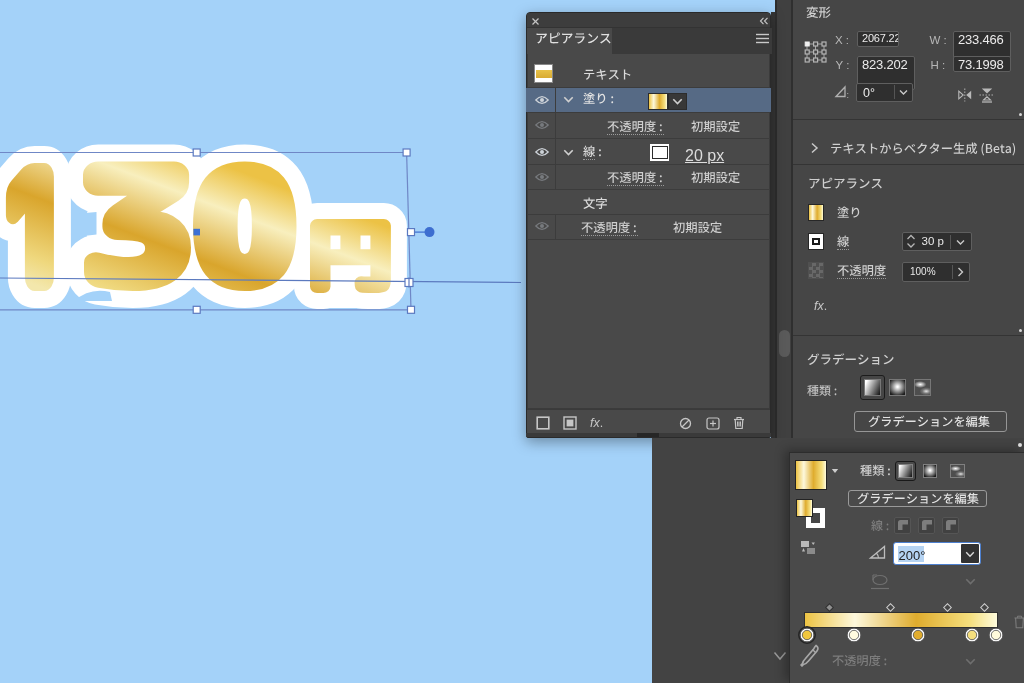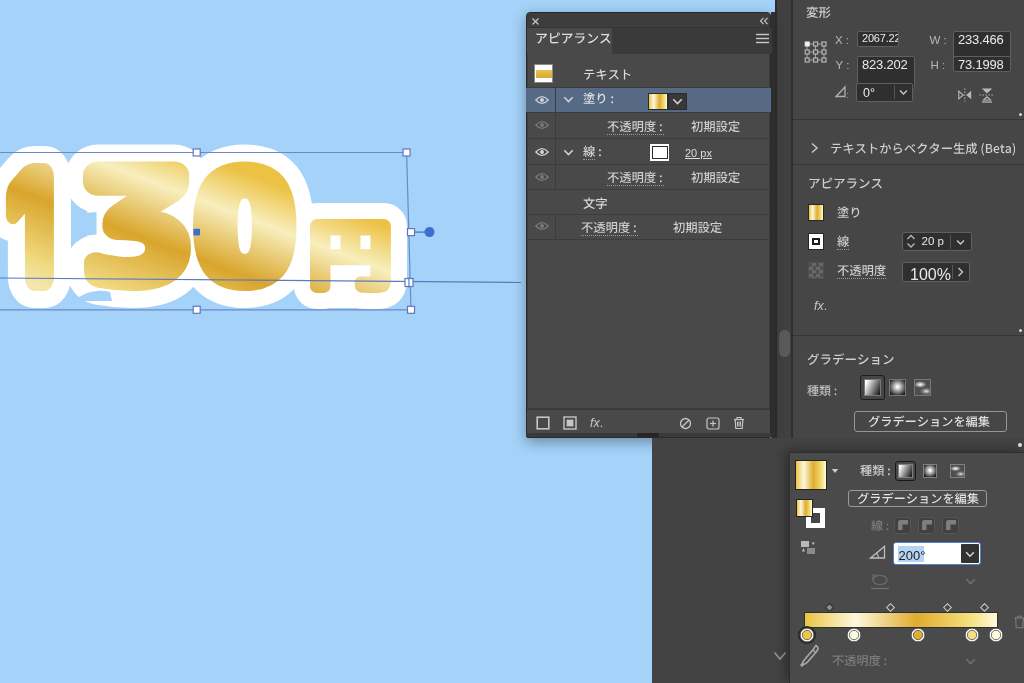--- a/index.html
+++ b/index.html
@@ -134,33 +134,33 @@
 <div class="abs" style="left:812px;top:237.7px;width:7.5px;height:7.5px;border:2.6px solid #1a1a1a;background:#fff"></div>
     <svg style="position:absolute;left:836.7px;top:246px;overflow:visible" width="2" height="2">
       <path d="M6.5 -6.5H10.2V-5.6H6.5ZM6.5 -8.2H10.2V-7.3H6.5ZM3.6 -3.1C3.9 -2.4 4.1 -1.5 4.2 -0.9L5.0 -1.1C5.0 -1.7 4.7 -2.6 4.4 -3.3ZM1.0 -3.3C0.8 -2.2 0.6 -1.1 0.3 -0.4C0.5 -0.3 0.9 -0.1 1.1 0.1C1.5 -0.7 1.8 -1.9 1.9 -3.1ZM5.4 -9.1V-4.7H7.8V-0.1C7.8 -0.0 7.8 0.0 7.7 0.0C7.5 0.0 7.0 0.0 6.5 0.0C6.7 0.3 6.8 0.7 6.8 1.0C7.6 1.0 8.1 1.0 8.5 0.8C8.8 0.7 8.9 0.4 8.9 -0.1V-2.2C9.4 -1.1 10.2 -0.1 11.4 0.5C11.5 0.2 11.8 -0.2 12.1 -0.4C11.2 -0.8 10.5 -1.4 10.0 -2.1C10.6 -2.5 11.2 -3.0 11.8 -3.5L10.9 -4.2C10.6 -3.8 10.0 -3.3 9.5 -2.9C9.2 -3.4 9.0 -4.0 8.9 -4.5V-4.7H11.4V-9.1H8.6C8.8 -9.5 9.0 -9.8 9.2 -10.2L7.9 -10.4C7.7 -10.0 7.6 -9.6 7.4 -9.1ZM5.0 -3.7V-2.7H6.5C6.0 -1.6 5.3 -0.7 4.4 -0.2C4.6 -0.1 5.0 0.3 5.1 0.5C6.3 -0.2 7.3 -1.5 7.7 -3.5L7.1 -3.7L6.9 -3.7ZM0.3 -5.0 0.4 -3.9 2.3 -4.1V1.0H3.3V-4.1L4.1 -4.2C4.2 -3.9 4.3 -3.7 4.3 -3.4L5.2 -3.8C5.1 -4.5 4.6 -5.6 4.1 -6.4L3.2 -6.1C3.4 -5.8 3.6 -5.5 3.7 -5.1L2.3 -5.1C3.1 -6.1 4.0 -7.4 4.7 -8.5L3.7 -9.0C3.4 -8.3 2.9 -7.6 2.5 -6.8C2.3 -7.0 2.1 -7.2 1.9 -7.5C2.4 -8.2 2.9 -9.2 3.3 -10.0L2.3 -10.4C2.1 -9.7 1.7 -8.8 1.3 -8.1L1.0 -8.5L0.4 -7.7C0.9 -7.2 1.5 -6.5 1.9 -5.9C1.6 -5.6 1.4 -5.3 1.2 -5.0Z" fill="#cfcfcf"></path>
     </svg>
     <div class="dotu" style="left:836.7px;top:248.5px;width:12px"></div>
     <div class="inp" style="left:902px;top:231.5px;width:69.5px;height:19.9px"></div>
 <svg class="abs" style="left:905px;top:234px" width="12" height="15" viewBox="0 0 12 15">
 <path d="M2.5 5 L6 1.5 L9.5 5" fill="none" stroke="#b5b5b5" stroke-width="1.3"></path>
 <path d="M2.5 9.5 L6 13 L9.5 9.5" fill="none" stroke="#b5b5b5" stroke-width="1.3"></path>
     </svg>
-    <div class="lat" style="left:921.5px;top:236.3px;font-size:11.5px;color:#e8e8e8;">20 p</div>
+    <div class="lat" style="left:921.5px;top:236.3px;font-size:11.5px;color:#e8e8e8;">30 p</div>
     <svg class="abs" style="left:950px;top:232.5px" width="20" height="18" viewBox="0 0 20 18">
 <line x1="0.5" y1="2" x2="0.5" y2="16" stroke="#565656" stroke-width="1"></line>
 <path d="M7 7.5 L10.5 11 L14 7.5" fill="none" stroke="#c9c9c9" stroke-width="1.4"></path>
     </svg>
     <div class="abs" style="left:807.5px;top:262px;width:16.5px;height:17px;border:1px solid #5b5b5b;background:
 repeating-conic-gradient(#8a8a8a 0% 25%, #5a5a5a 0% 50%);background-size:7px 7px;opacity:.5"></div>
     <svg style="position:absolute;left:836.7px;top:275px;overflow:visible" width="2" height="2">
       <path d="M6.8 -5.7C8.2 -4.7 10.1 -3.2 10.9 -2.3L11.9 -3.2C11.0 -4.1 9.1 -5.5 7.7 -6.5ZM0.8 -9.5V-8.4H6.1C4.9 -6.3 2.8 -4.3 0.5 -3.2C0.7 -2.9 1.1 -2.4 1.3 -2.2C2.9 -3.0 4.3 -4.2 5.5 -5.5V1.0H6.8V-7.1C7.1 -7.5 7.3 -7.9 7.6 -8.4H11.5V-9.5Z M12.9 -9.4C13.6 -8.8 14.5 -8.0 14.8 -7.4L15.8 -8.1C15.4 -8.7 14.5 -9.5 13.8 -10.1ZM15.4 -5.6H12.8V-4.5H14.3V-1.5C13.8 -1.0 13.2 -0.6 12.7 -0.2L13.3 0.9C13.9 0.4 14.4 -0.1 14.9 -0.6C15.7 0.3 16.8 0.8 18.3 0.8C19.8 0.9 22.4 0.8 23.8 0.8C23.9 0.4 24.1 -0.1 24.2 -0.4C22.6 -0.2 19.7 -0.2 18.3 -0.3C16.9 -0.3 16.0 -0.7 15.4 -1.6ZM22.8 -10.2C21.4 -9.9 18.7 -9.7 16.6 -9.6C16.7 -9.4 16.8 -9.0 16.8 -8.8C17.7 -8.8 18.6 -8.9 19.5 -8.9V-8.1H16.2V-7.2H18.9C18.1 -6.5 16.9 -5.8 15.8 -5.4C16.0 -5.2 16.3 -4.9 16.4 -4.6C16.7 -4.7 16.9 -4.8 17.1 -4.9V-4.1H18.5C18.3 -2.9 17.7 -2.1 16.1 -1.6C16.3 -1.4 16.6 -1.0 16.7 -0.8C18.7 -1.4 19.3 -2.5 19.5 -4.1H20.7C20.7 -3.7 20.5 -3.2 20.4 -2.8L21.4 -2.7L21.5 -3.1H22.6C22.5 -2.3 22.4 -2.0 22.2 -1.9C22.2 -1.8 22.0 -1.8 21.8 -1.8C21.6 -1.8 21.1 -1.8 20.5 -1.8C20.7 -1.6 20.8 -1.2 20.8 -0.9C21.4 -0.9 22.0 -0.9 22.3 -0.9C22.7 -1.0 22.9 -1.0 23.1 -1.2C23.4 -1.5 23.6 -2.2 23.7 -3.6C23.7 -3.7 23.7 -4.0 23.7 -4.0H21.7L21.9 -5.0H17.3C18.1 -5.4 18.9 -6.0 19.5 -6.7V-5.3H20.6V-6.7C21.4 -5.9 22.5 -5.1 23.6 -4.7C23.7 -5.0 24.0 -5.4 24.3 -5.6C23.2 -5.9 22.0 -6.5 21.2 -7.2H24.0V-8.1H20.6V-9.0C21.7 -9.1 22.7 -9.2 23.5 -9.4Z M28.6 -5.5V-3.3H26.6V-5.5ZM28.6 -6.5H26.6V-8.6H28.6ZM25.5 -9.7V-1.1H26.6V-2.2H29.7V-9.7ZM34.9 -8.8V-6.9H31.8V-8.8ZM30.7 -9.9V-5.5C30.7 -3.6 30.5 -1.2 28.4 0.3C28.7 0.5 29.1 0.9 29.3 1.1C30.7 0.1 31.3 -1.4 31.6 -2.9H34.9V-0.4C34.9 -0.2 34.9 -0.1 34.6 -0.1C34.4 -0.1 33.7 -0.1 32.9 -0.1C33.1 0.2 33.3 0.7 33.3 1.0C34.4 1.0 35.1 1.0 35.5 0.8C35.9 0.6 36.1 0.3 36.1 -0.4V-9.9ZM34.9 -5.9V-3.9H31.8C31.8 -4.5 31.8 -5.0 31.8 -5.4V-5.9Z M41.6 -7.9V-6.9H39.8V-6.0H41.6V-4.0H46.6V-6.0H48.5V-6.9H46.6V-7.9H45.4V-6.9H42.8V-7.9ZM45.4 -6.0V-4.9H42.8V-6.0ZM46.0 -2.4C45.5 -1.9 44.9 -1.4 44.2 -1.1C43.5 -1.4 42.9 -1.9 42.4 -2.4ZM39.9 -3.3V-2.4H41.8L41.3 -2.2C41.7 -1.6 42.3 -1.1 43.0 -0.6C41.9 -0.3 40.7 -0.0 39.4 0.1C39.6 0.3 39.8 0.8 39.9 1.0C41.4 0.9 42.9 0.5 44.2 0.0C45.3 0.5 46.6 0.9 48.1 1.1C48.2 0.8 48.5 0.3 48.8 0.1C47.5 -0.0 46.4 -0.3 45.4 -0.6C46.4 -1.2 47.2 -2.0 47.7 -3.0L47.0 -3.4L46.8 -3.3ZM38.3 -9.2V-5.7C38.3 -3.9 38.3 -1.4 37.2 0.4C37.5 0.5 38.0 0.8 38.2 1.0C39.3 -0.9 39.4 -3.8 39.4 -5.7V-8.2H48.5V-9.2H44.0V-10.4H42.8V-9.2Z" fill="#cfcfcf"></path>
     </svg>
     <div class="dotu" style="left:836.7px;top:277.5px;width:49px"></div>
     <div class="inp" style="left:902px;top:262.2px;width:68px;height:20px"></div>
-    <div class="lat" style="left:910px;top:267.3px;font-size:16px;color:#e8e8e8;text-align:center;">100%</div>
+    <div class="lat" style="left:910px;top:267.3px;font-size:10px;color:#e8e8e8;text-align:center;">100%</div>
     <svg class="abs" style="left:952px;top:263.2px" width="18" height="18" viewBox="0 0 18 18">
 <line x1="0.5" y1="2" x2="0.5" y2="16" stroke="#565656" stroke-width="1"></line>
 <path d="M6.5 5 L10.5 9 L6.5 13" fill="none" stroke="#c9c9c9" stroke-width="1.4"></path>
     </svg>
     <div class="lat" style="left:814px;top:300px;font-size:12.5px;color:#c8c8c8;"><i>fx</i>.</div>
     <div class="abs" style="left:793px;top:335px;width:231px;height:1px;background:#343434"></div>
     <div class="abs" style="left:1018.5px;top:329px;width:3px;height:3px;border-radius:2px;background:#d5d5d5"></div>
     <svg style="position:absolute;left:806.9px;top:363.5px;overflow:visible" width="2" height="2">
       <path d="M9.6 -10.1 8.8 -9.8C9.2 -9.3 9.6 -8.5 9.8 -8.0L10.7 -8.4C10.4 -8.9 10.0 -9.7 9.6 -10.1ZM11.1 -10.6 10.2 -10.3C10.6 -9.8 11.0 -9.1 11.3 -8.6L12.1 -8.9C11.9 -9.4 11.4 -10.2 11.1 -10.6ZM6.5 -9.4 5.0 -9.9C4.9 -9.5 4.7 -9.0 4.5 -8.8C4.0 -7.7 2.8 -6.0 0.6 -4.6L1.7 -3.8C3.0 -4.7 4.1 -5.8 4.9 -6.9H8.8C8.6 -5.8 7.8 -4.2 6.9 -3.2C5.8 -1.9 4.3 -0.8 1.9 -0.1L3.1 1.0C5.4 0.1 6.9 -1.1 8.1 -2.5C9.2 -3.9 9.9 -5.5 10.2 -6.7C10.3 -7.0 10.5 -7.3 10.6 -7.5L9.6 -8.1C9.3 -8.1 9.0 -8.0 8.6 -8.0H5.6L5.8 -8.3C6.0 -8.6 6.2 -9.1 6.5 -9.4Z M15.3 -9.4V-8.1C15.7 -8.2 16.1 -8.2 16.6 -8.2C17.3 -8.2 20.7 -8.2 21.4 -8.2C21.8 -8.2 22.3 -8.2 22.6 -8.1V-9.4C22.3 -9.4 21.8 -9.4 21.4 -9.4C20.7 -9.4 17.3 -9.4 16.6 -9.4C16.1 -9.4 15.7 -9.4 15.3 -9.4ZM23.6 -6.0 22.7 -6.5C22.6 -6.5 22.3 -6.4 21.9 -6.4C21.2 -6.4 16.3 -6.4 15.5 -6.4C15.2 -6.4 14.7 -6.5 14.2 -6.5V-5.2C14.7 -5.2 15.2 -5.3 15.5 -5.3C16.4 -5.3 21.3 -5.3 21.9 -5.3C21.7 -4.4 21.2 -3.5 20.5 -2.8C19.5 -1.7 18.0 -0.9 16.1 -0.5L17.1 0.6C18.7 0.2 20.3 -0.6 21.6 -2.1C22.5 -3.1 23.1 -4.3 23.4 -5.6C23.5 -5.7 23.6 -5.9 23.6 -6.0Z M27.5 -9.3V-8.0C27.8 -8.0 28.3 -8.0 28.7 -8.0C29.4 -8.0 32.2 -8.0 32.9 -8.0C33.3 -8.0 33.8 -8.0 34.1 -8.0V-9.3C33.8 -9.2 33.3 -9.2 32.9 -9.2C32.2 -9.2 29.4 -9.2 28.7 -9.2C28.3 -9.2 27.8 -9.2 27.5 -9.3ZM34.8 -10.2 34.0 -9.9C34.4 -9.4 34.8 -8.7 35.0 -8.2L35.9 -8.5C35.6 -9.0 35.1 -9.8 34.8 -10.2ZM36.2 -10.8 35.5 -10.4C35.8 -9.9 36.2 -9.2 36.5 -8.7L37.3 -9.1C37.1 -9.5 36.6 -10.3 36.2 -10.8ZM26.0 -6.1V-4.8C26.3 -4.8 26.8 -4.8 27.1 -4.8H30.7C30.7 -3.7 30.5 -2.7 30.0 -1.9C29.5 -1.1 28.6 -0.4 27.7 -0.0L28.8 0.8C29.9 0.3 30.9 -0.7 31.3 -1.5C31.8 -2.4 32.0 -3.5 32.1 -4.8H35.3C35.6 -4.8 36.1 -4.8 36.4 -4.8V-6.1C36.0 -6.1 35.6 -6.0 35.3 -6.0C34.6 -6.0 27.9 -6.0 27.1 -6.0C26.7 -6.0 26.3 -6.1 26.0 -6.1Z M38.7 -5.6V-4.0C39.1 -4.1 39.9 -4.1 40.6 -4.1C41.7 -4.1 46.4 -4.1 47.4 -4.1C47.9 -4.1 48.5 -4.0 48.8 -4.0V-5.6C48.5 -5.6 48.0 -5.5 47.4 -5.5C46.4 -5.5 41.7 -5.5 40.6 -5.5C39.9 -5.5 39.1 -5.6 38.7 -5.6Z M53.8 -9.7 53.1 -8.7C53.9 -8.2 55.2 -7.3 55.8 -6.9L56.6 -8.0C56.0 -8.4 54.6 -9.3 53.8 -9.7ZM51.7 -0.8 52.5 0.5C53.6 0.2 55.4 -0.4 56.6 -1.1C58.6 -2.3 60.4 -3.9 61.5 -5.6L60.8 -6.9C59.7 -5.1 58.0 -3.4 56.0 -2.2C54.6 -1.5 53.1 -1.1 51.7 -0.8ZM51.9 -6.9 51.2 -5.8C52.0 -5.4 53.3 -4.5 54.0 -4.1L54.7 -5.2C54.1 -5.6 52.7 -6.5 51.9 -6.9Z M65.1 -0.9V0.3C65.3 0.3 65.8 0.3 66.1 0.3H71.0L71.0 0.8H72.3C72.3 0.6 72.2 0.2 72.2 0.1C72.2 -1.0 72.2 -5.7 72.2 -6.2C72.2 -6.4 72.2 -6.8 72.3 -6.9C72.1 -6.9 71.7 -6.9 71.4 -6.9C70.4 -6.9 67.5 -6.9 66.6 -6.9C66.2 -6.9 65.5 -6.9 65.2 -7.0V-5.7C65.5 -5.8 66.2 -5.8 66.6 -5.8C67.5 -5.8 70.6 -5.8 71.0 -5.8V-4.0H66.8C66.3 -4.0 65.8 -4.0 65.5 -4.0V-2.8C65.8 -2.8 66.3 -2.8 66.8 -2.8H71.0V-0.9H66.1C65.7 -0.9 65.3 -0.9 65.1 -0.9Z M77.9 -9.3 77.0 -8.3C77.9 -7.7 79.5 -6.4 80.1 -5.7L81.1 -6.7C80.4 -7.4 78.8 -8.7 77.9 -9.3ZM76.6 -1.0 77.5 0.3C79.4 -0.0 81.0 -0.8 82.2 -1.5C84.2 -2.7 85.7 -4.4 86.6 -6.1L85.9 -7.4C85.1 -5.8 83.5 -3.9 81.5 -2.7C80.3 -2.0 78.7 -1.3 76.6 -1.0Z" fill="#cfcfcf"></path>
     </svg>
@@ -257,21 +257,21 @@
     <div class="dotu" style="left:607px;top:134px;width:57px"></div>
     <svg style="position:absolute;left:691.3px;top:131.2px;overflow:visible" width="2" height="2">
       <path d="M5.1 -9.3V-8.2H7.0C7.0 -5.0 6.8 -1.7 4.1 0.1C4.5 0.4 4.8 0.8 5.0 1.0C7.8 -1.0 8.1 -4.7 8.2 -8.2H10.4C10.3 -2.9 10.2 -0.8 9.8 -0.4C9.7 -0.2 9.5 -0.2 9.3 -0.2C9.0 -0.2 8.4 -0.2 7.7 -0.3C7.9 0.1 8.1 0.6 8.1 0.9C8.8 1.0 9.4 1.0 9.9 0.9C10.3 0.8 10.6 0.7 10.9 0.3C11.4 -0.4 11.5 -2.5 11.6 -8.7C11.6 -8.9 11.6 -9.3 11.6 -9.3ZM4.9 -5.8C4.7 -5.4 4.3 -4.9 4.0 -4.5L3.6 -4.9C4.2 -5.8 4.8 -6.8 5.1 -7.8L4.5 -8.2L4.3 -8.2H3.5V-10.4H2.3V-8.2H0.6V-7.1H3.7C2.9 -5.5 1.6 -3.9 0.3 -3.0C0.5 -2.8 0.8 -2.3 0.9 -2.0C1.4 -2.3 1.9 -2.8 2.3 -3.3V1.0H3.5V-3.7C3.9 -3.2 4.5 -2.5 4.7 -2.2L5.4 -3.1C5.3 -3.2 4.9 -3.6 4.5 -4.0C4.9 -4.3 5.2 -4.8 5.6 -5.2Z M14.4 -1.7C14.0 -1.0 13.4 -0.2 12.7 0.4C13.0 0.5 13.4 0.8 13.6 1.0C14.3 0.4 15.0 -0.5 15.5 -1.4ZM16.1 -1.3C16.6 -0.7 17.2 0.1 17.4 0.6L18.4 0.0C18.1 -0.5 17.5 -1.2 17.0 -1.8ZM22.6 -8.7V-7.0H20.4V-8.7ZM19.3 -9.8V-5.3C19.3 -3.5 19.3 -1.2 18.3 0.4C18.5 0.5 19.0 0.9 19.2 1.1C19.9 -0.1 20.2 -1.6 20.4 -3.1H22.6V-0.4C22.6 -0.2 22.6 -0.1 22.4 -0.1C22.2 -0.1 21.6 -0.1 21.0 -0.1C21.2 0.2 21.3 0.7 21.3 1.0C22.3 1.0 22.9 1.0 23.2 0.8C23.6 0.6 23.8 0.3 23.8 -0.3V-9.8ZM22.6 -6.0V-4.1H20.4L20.4 -5.3V-6.0ZM16.9 -10.2V-8.8H14.9V-10.2H13.9V-8.8H12.9V-7.8H13.9V-3.0H12.7V-1.9H18.8V-3.0H18.0V-7.8H18.8V-8.8H18.0V-10.2ZM14.9 -7.8H16.9V-6.9H14.9ZM14.9 -6.0H16.9V-4.9H14.9ZM14.9 -4.0H16.9V-3.0H14.9Z M25.7 -10.0V-9.1H29.3V-10.0ZM25.6 -5.0V-4.1H29.3V-5.0ZM25.0 -8.3V-7.4H29.8V-8.3ZM25.6 -6.6V-5.7H29.3V-5.9C29.6 -5.8 30.0 -5.4 30.2 -5.2C31.5 -6.0 31.7 -7.4 31.7 -8.5V-9.0H33.5V-7.1C33.5 -6.1 33.8 -5.8 34.6 -5.8C34.8 -5.8 35.3 -5.8 35.4 -5.8C36.2 -5.8 36.5 -6.2 36.5 -7.6C36.2 -7.7 35.8 -7.9 35.6 -8.1C35.6 -6.9 35.5 -6.8 35.3 -6.8C35.2 -6.8 34.9 -6.8 34.8 -6.8C34.7 -6.8 34.6 -6.8 34.6 -7.1V-10.0H30.7V-8.5C30.7 -7.7 30.5 -6.7 29.3 -5.9V-6.6ZM29.9 -5.1V-4.0H34.4C34.0 -3.2 33.6 -2.5 33.0 -1.9C32.3 -2.5 31.9 -3.2 31.5 -4.0L30.5 -3.7C30.9 -2.7 31.4 -1.9 32.1 -1.2C31.3 -0.7 30.3 -0.2 29.3 0.0C29.6 0.3 29.9 0.7 30.0 1.0C31.1 0.7 32.1 0.2 33.0 -0.4C33.8 0.2 34.7 0.7 35.8 1.0C36.0 0.7 36.3 0.3 36.6 0.0C35.5 -0.2 34.6 -0.7 33.8 -1.2C34.8 -2.1 35.4 -3.3 35.9 -4.8L35.1 -5.1L34.9 -5.1ZM25.6 -3.3V0.9H26.6V0.4H29.3V-3.3ZM26.6 -2.4H28.3V-0.6H26.6Z M39.5 -4.6C39.3 -2.5 38.6 -0.7 37.3 0.3C37.5 0.5 38.0 0.9 38.2 1.1C39.0 0.4 39.6 -0.4 40.0 -1.5C41.1 0.5 42.9 0.9 45.3 0.9H48.3C48.3 0.5 48.5 -0.0 48.7 -0.3C48.0 -0.3 45.9 -0.3 45.4 -0.3C44.8 -0.3 44.2 -0.3 43.6 -0.4V-2.6H47.2V-3.7H43.6V-5.5H46.6V-6.6H39.6V-5.5H42.4V-0.7C41.5 -1.1 40.9 -1.7 40.4 -2.9C40.5 -3.4 40.6 -3.9 40.7 -4.5ZM37.8 -9.0V-6.2H39.0V-7.9H47.1V-6.2H48.3V-9.0H43.7V-10.4H42.4V-9.0Z" fill="#cfcfcf"></path>
     </svg>
     <svg style="position:absolute;left:582.5px;top:156px;overflow:visible" width="2" height="2">
       <path d="M6.5 -6.5H10.2V-5.6H6.5ZM6.5 -8.2H10.2V-7.3H6.5ZM3.6 -3.1C3.9 -2.4 4.1 -1.5 4.2 -0.9L5.0 -1.1C5.0 -1.7 4.7 -2.6 4.4 -3.3ZM1.0 -3.3C0.8 -2.2 0.6 -1.1 0.3 -0.4C0.5 -0.3 0.9 -0.1 1.1 0.1C1.5 -0.7 1.8 -1.9 1.9 -3.1ZM5.4 -9.1V-4.7H7.8V-0.1C7.8 -0.0 7.8 0.0 7.7 0.0C7.5 0.0 7.0 0.0 6.5 0.0C6.7 0.3 6.8 0.7 6.8 1.0C7.6 1.0 8.1 1.0 8.5 0.8C8.8 0.7 8.9 0.4 8.9 -0.1V-2.2C9.4 -1.1 10.2 -0.1 11.4 0.5C11.5 0.2 11.8 -0.2 12.1 -0.4C11.2 -0.8 10.5 -1.4 10.0 -2.1C10.6 -2.5 11.2 -3.0 11.8 -3.5L10.9 -4.2C10.6 -3.8 10.0 -3.3 9.5 -2.9C9.2 -3.4 9.0 -4.0 8.9 -4.5V-4.7H11.4V-9.1H8.6C8.8 -9.5 9.0 -9.8 9.2 -10.2L7.9 -10.4C7.7 -10.0 7.6 -9.6 7.4 -9.1ZM5.0 -3.7V-2.7H6.5C6.0 -1.6 5.3 -0.7 4.4 -0.2C4.6 -0.1 5.0 0.3 5.1 0.5C6.3 -0.2 7.3 -1.5 7.7 -3.5L7.1 -3.7L6.9 -3.7ZM0.3 -5.0 0.4 -3.9 2.3 -4.1V1.0H3.3V-4.1L4.1 -4.2C4.2 -3.9 4.3 -3.7 4.3 -3.4L5.2 -3.8C5.1 -4.5 4.6 -5.6 4.1 -6.4L3.2 -6.1C3.4 -5.8 3.6 -5.5 3.7 -5.1L2.3 -5.1C3.1 -6.1 4.0 -7.4 4.7 -8.5L3.7 -9.0C3.4 -8.3 2.9 -7.6 2.5 -6.8C2.3 -7.0 2.1 -7.2 1.9 -7.5C2.4 -8.2 2.9 -9.2 3.3 -10.0L2.3 -10.4C2.1 -9.7 1.7 -8.8 1.3 -8.1L1.0 -8.5L0.4 -7.7C0.9 -7.2 1.5 -6.5 1.9 -5.9C1.6 -5.6 1.4 -5.3 1.2 -5.0Z M16.9 -4.7C17.4 -4.7 17.9 -5.1 17.9 -5.7C17.9 -6.2 17.4 -6.7 16.9 -6.7C16.4 -6.7 16.0 -6.2 16.0 -5.7C16.0 -5.1 16.4 -4.7 16.9 -4.7ZM16.9 0.2C17.4 0.2 17.9 -0.3 17.9 -0.8C17.9 -1.4 17.4 -1.8 16.9 -1.8C16.4 -1.8 16.0 -1.4 16.0 -0.8C16.0 -0.3 16.4 0.2 16.9 0.2Z" fill="#dadada"></path>
     </svg>
     <div class="dotu" style="left:582.5px;top:158.5px;width:12px"></div>
     <div class="abs" style="left:650px;top:144.2px;width:19px;height:16.8px;background:#fff"></div>
 <div class="abs" style="left:651.5px;top:145.7px;width:16px;height:13.8px;border:1.8px solid #2b2b2b;background:#fff"></div>
-    <div class="lat" style="left:685px;top:148.3px;font-size:11px;color:#dcdcdc;text-decoration:underline;">20 px</div>
+    <div class="lat" style="left:685px;top:148.3px;font-size:16px;color:#dcdcdc;text-decoration:underline;">20 px</div>
     <svg style="position:absolute;left:607px;top:182.2px;overflow:visible" width="2" height="2">
       <path d="M6.8 -5.7C8.2 -4.7 10.1 -3.2 10.9 -2.3L11.9 -3.2C11.0 -4.1 9.1 -5.5 7.7 -6.5ZM0.8 -9.5V-8.4H6.1C4.9 -6.3 2.8 -4.3 0.5 -3.2C0.7 -2.9 1.1 -2.4 1.3 -2.2C2.9 -3.0 4.3 -4.2 5.5 -5.5V1.0H6.8V-7.1C7.1 -7.5 7.3 -7.9 7.6 -8.4H11.5V-9.5Z M12.9 -9.4C13.6 -8.8 14.5 -8.0 14.8 -7.4L15.8 -8.1C15.4 -8.7 14.5 -9.5 13.8 -10.1ZM15.4 -5.6H12.8V-4.5H14.3V-1.5C13.8 -1.0 13.2 -0.6 12.7 -0.2L13.3 0.9C13.9 0.4 14.4 -0.1 14.9 -0.6C15.7 0.3 16.8 0.8 18.3 0.8C19.8 0.9 22.4 0.8 23.8 0.8C23.9 0.4 24.1 -0.1 24.2 -0.4C22.6 -0.2 19.7 -0.2 18.3 -0.3C16.9 -0.3 16.0 -0.7 15.4 -1.6ZM22.8 -10.2C21.4 -9.9 18.7 -9.7 16.6 -9.6C16.7 -9.4 16.8 -9.0 16.8 -8.8C17.7 -8.8 18.6 -8.9 19.5 -8.9V-8.1H16.2V-7.2H18.9C18.1 -6.5 16.9 -5.8 15.8 -5.4C16.0 -5.2 16.3 -4.9 16.4 -4.6C16.7 -4.7 16.9 -4.8 17.1 -4.9V-4.1H18.5C18.3 -2.9 17.7 -2.1 16.1 -1.6C16.3 -1.4 16.6 -1.0 16.7 -0.8C18.7 -1.4 19.3 -2.5 19.5 -4.1H20.7C20.7 -3.7 20.5 -3.2 20.4 -2.8L21.4 -2.7L21.5 -3.1H22.6C22.5 -2.3 22.4 -2.0 22.2 -1.9C22.2 -1.8 22.0 -1.8 21.8 -1.8C21.6 -1.8 21.1 -1.8 20.5 -1.8C20.7 -1.6 20.8 -1.2 20.8 -0.9C21.4 -0.9 22.0 -0.9 22.3 -0.9C22.7 -1.0 22.9 -1.0 23.1 -1.2C23.4 -1.5 23.6 -2.2 23.7 -3.6C23.7 -3.7 23.7 -4.0 23.7 -4.0H21.7L21.9 -5.0H17.3C18.1 -5.4 18.9 -6.0 19.5 -6.7V-5.3H20.6V-6.7C21.4 -5.9 22.5 -5.1 23.6 -4.7C23.7 -5.0 24.0 -5.4 24.3 -5.6C23.2 -5.9 22.0 -6.5 21.2 -7.2H24.0V-8.1H20.6V-9.0C21.7 -9.1 22.7 -9.2 23.5 -9.4Z M28.6 -5.5V-3.3H26.6V-5.5ZM28.6 -6.5H26.6V-8.6H28.6ZM25.5 -9.7V-1.1H26.6V-2.2H29.7V-9.7ZM34.9 -8.8V-6.9H31.8V-8.8ZM30.7 -9.9V-5.5C30.7 -3.6 30.5 -1.2 28.4 0.3C28.7 0.5 29.1 0.9 29.3 1.1C30.7 0.1 31.3 -1.4 31.6 -2.9H34.9V-0.4C34.9 -0.2 34.9 -0.1 34.6 -0.1C34.4 -0.1 33.7 -0.1 32.9 -0.1C33.1 0.2 33.3 0.7 33.3 1.0C34.4 1.0 35.1 1.0 35.5 0.8C35.9 0.6 36.1 0.3 36.1 -0.4V-9.9ZM34.9 -5.9V-3.9H31.8C31.8 -4.5 31.8 -5.0 31.8 -5.4V-5.9Z M41.6 -7.9V-6.9H39.8V-6.0H41.6V-4.0H46.6V-6.0H48.5V-6.9H46.6V-7.9H45.4V-6.9H42.8V-7.9ZM45.4 -6.0V-4.9H42.8V-6.0ZM46.0 -2.4C45.5 -1.9 44.9 -1.4 44.2 -1.1C43.5 -1.4 42.9 -1.9 42.4 -2.4ZM39.9 -3.3V-2.4H41.8L41.3 -2.2C41.7 -1.6 42.3 -1.1 43.0 -0.6C41.9 -0.3 40.7 -0.0 39.4 0.1C39.6 0.3 39.8 0.8 39.9 1.0C41.4 0.9 42.9 0.5 44.2 0.0C45.3 0.5 46.6 0.9 48.1 1.1C48.2 0.8 48.5 0.3 48.8 0.1C47.5 -0.0 46.4 -0.3 45.4 -0.6C46.4 -1.2 47.2 -2.0 47.7 -3.0L47.0 -3.4L46.8 -3.3ZM38.3 -9.2V-5.7C38.3 -3.9 38.3 -1.4 37.2 0.4C37.5 0.5 38.0 0.8 38.2 1.0C39.3 -0.9 39.4 -3.8 39.4 -5.7V-8.2H48.5V-9.2H44.0V-10.4H42.8V-9.2Z M53.8 -4.7C54.3 -4.7 54.8 -5.1 54.8 -5.7C54.8 -6.2 54.3 -6.7 53.8 -6.7C53.3 -6.7 52.9 -6.2 52.9 -5.7C52.9 -5.1 53.3 -4.7 53.8 -4.7ZM53.8 0.2C54.3 0.2 54.8 -0.3 54.8 -0.8C54.8 -1.4 54.3 -1.8 53.8 -1.8C53.3 -1.8 52.9 -1.4 52.9 -0.8C52.9 -0.3 53.3 0.2 53.8 0.2Z" fill="#cfcfcf"></path>
     </svg>
     <div class="dotu" style="left:607px;top:185px;width:57px"></div>
     <svg style="position:absolute;left:691.3px;top:182.2px;overflow:visible" width="2" height="2">
       <path d="M5.1 -9.3V-8.2H7.0C7.0 -5.0 6.8 -1.7 4.1 0.1C4.5 0.4 4.8 0.8 5.0 1.0C7.8 -1.0 8.1 -4.7 8.2 -8.2H10.4C10.3 -2.9 10.2 -0.8 9.8 -0.4C9.7 -0.2 9.5 -0.2 9.3 -0.2C9.0 -0.2 8.4 -0.2 7.7 -0.3C7.9 0.1 8.1 0.6 8.1 0.9C8.8 1.0 9.4 1.0 9.9 0.9C10.3 0.8 10.6 0.7 10.9 0.3C11.4 -0.4 11.5 -2.5 11.6 -8.7C11.6 -8.9 11.6 -9.3 11.6 -9.3ZM4.9 -5.8C4.7 -5.4 4.3 -4.9 4.0 -4.5L3.6 -4.9C4.2 -5.8 4.8 -6.8 5.1 -7.8L4.5 -8.2L4.3 -8.2H3.5V-10.4H2.3V-8.2H0.6V-7.1H3.7C2.9 -5.5 1.6 -3.9 0.3 -3.0C0.5 -2.8 0.8 -2.3 0.9 -2.0C1.4 -2.3 1.9 -2.8 2.3 -3.3V1.0H3.5V-3.7C3.9 -3.2 4.5 -2.5 4.7 -2.2L5.4 -3.1C5.3 -3.2 4.9 -3.6 4.5 -4.0C4.9 -4.3 5.2 -4.8 5.6 -5.2Z M14.4 -1.7C14.0 -1.0 13.4 -0.2 12.7 0.4C13.0 0.5 13.4 0.8 13.6 1.0C14.3 0.4 15.0 -0.5 15.5 -1.4ZM16.1 -1.3C16.6 -0.7 17.2 0.1 17.4 0.6L18.4 0.0C18.1 -0.5 17.5 -1.2 17.0 -1.8ZM22.6 -8.7V-7.0H20.4V-8.7ZM19.3 -9.8V-5.3C19.3 -3.5 19.3 -1.2 18.3 0.4C18.5 0.5 19.0 0.9 19.2 1.1C19.9 -0.1 20.2 -1.6 20.4 -3.1H22.6V-0.4C22.6 -0.2 22.6 -0.1 22.4 -0.1C22.2 -0.1 21.6 -0.1 21.0 -0.1C21.2 0.2 21.3 0.7 21.3 1.0C22.3 1.0 22.9 1.0 23.2 0.8C23.6 0.6 23.8 0.3 23.8 -0.3V-9.8ZM22.6 -6.0V-4.1H20.4L20.4 -5.3V-6.0ZM16.9 -10.2V-8.8H14.9V-10.2H13.9V-8.8H12.9V-7.8H13.9V-3.0H12.7V-1.9H18.8V-3.0H18.0V-7.8H18.8V-8.8H18.0V-10.2ZM14.9 -7.8H16.9V-6.9H14.9ZM14.9 -6.0H16.9V-4.9H14.9ZM14.9 -4.0H16.9V-3.0H14.9Z M25.7 -10.0V-9.1H29.3V-10.0ZM25.6 -5.0V-4.1H29.3V-5.0ZM25.0 -8.3V-7.4H29.8V-8.3ZM25.6 -6.6V-5.7H29.3V-5.9C29.6 -5.8 30.0 -5.4 30.2 -5.2C31.5 -6.0 31.7 -7.4 31.7 -8.5V-9.0H33.5V-7.1C33.5 -6.1 33.8 -5.8 34.6 -5.8C34.8 -5.8 35.3 -5.8 35.4 -5.8C36.2 -5.8 36.5 -6.2 36.5 -7.6C36.2 -7.7 35.8 -7.9 35.6 -8.1C35.6 -6.9 35.5 -6.8 35.3 -6.8C35.2 -6.8 34.9 -6.8 34.8 -6.8C34.7 -6.8 34.6 -6.8 34.6 -7.1V-10.0H30.7V-8.5C30.7 -7.7 30.5 -6.7 29.3 -5.9V-6.6ZM29.9 -5.1V-4.0H34.4C34.0 -3.2 33.6 -2.5 33.0 -1.9C32.3 -2.5 31.9 -3.2 31.5 -4.0L30.5 -3.7C30.9 -2.7 31.4 -1.9 32.1 -1.2C31.3 -0.7 30.3 -0.2 29.3 0.0C29.6 0.3 29.9 0.7 30.0 1.0C31.1 0.7 32.1 0.2 33.0 -0.4C33.8 0.2 34.7 0.7 35.8 1.0C36.0 0.7 36.3 0.3 36.6 0.0C35.5 -0.2 34.6 -0.7 33.8 -1.2C34.8 -2.1 35.4 -3.3 35.9 -4.8L35.1 -5.1L34.9 -5.1ZM25.6 -3.3V0.9H26.6V0.4H29.3V-3.3ZM26.6 -2.4H28.3V-0.6H26.6Z M39.5 -4.6C39.3 -2.5 38.6 -0.7 37.3 0.3C37.5 0.5 38.0 0.9 38.2 1.1C39.0 0.4 39.6 -0.4 40.0 -1.5C41.1 0.5 42.9 0.9 45.3 0.9H48.3C48.3 0.5 48.5 -0.0 48.7 -0.3C48.0 -0.3 45.9 -0.3 45.4 -0.3C44.8 -0.3 44.2 -0.3 43.6 -0.4V-2.6H47.2V-3.7H43.6V-5.5H46.6V-6.6H39.6V-5.5H42.4V-0.7C41.5 -1.1 40.9 -1.7 40.4 -2.9C40.5 -3.4 40.6 -3.9 40.7 -4.5ZM37.8 -9.0V-6.2H39.0V-7.9H47.1V-6.2H48.3V-9.0H43.7V-10.4H42.4V-9.0Z" fill="#cfcfcf"></path>
     </svg>
     <svg style="position:absolute;left:582.5px;top:207.5px;overflow:visible" width="2" height="2">
       <path d="M5.5 -10.4V-8.4H0.6V-7.2H2.4C3.1 -5.3 4.0 -3.7 5.2 -2.4C3.9 -1.4 2.3 -0.6 0.4 -0.1C0.6 0.2 1.0 0.8 1.1 1.1C3.1 0.4 4.7 -0.4 6.1 -1.5C7.4 -0.3 9.1 0.5 11.1 1.0C11.3 0.7 11.7 0.2 11.9 -0.1C10.0 -0.6 8.4 -1.3 7.0 -2.4C8.3 -3.7 9.2 -5.3 9.9 -7.2H11.8V-8.4H6.7V-10.4ZM6.1 -3.2C5.1 -4.4 4.2 -5.7 3.7 -7.2H8.5C8.0 -5.6 7.2 -4.3 6.1 -3.2Z M17.8 -4.6V-3.8H13.1V-2.6H17.8V-0.4C17.8 -0.2 17.8 -0.1 17.5 -0.1C17.3 -0.1 16.4 -0.1 15.7 -0.2C15.9 0.2 16.1 0.7 16.1 1.0C17.2 1.0 17.9 1.0 18.4 0.8C18.9 0.6 19.1 0.3 19.1 -0.3V-2.6H23.8V-3.8H19.1V-4.0C20.1 -4.6 21.1 -5.5 21.9 -6.3L21.1 -6.9L20.8 -6.8H15.2V-5.8H19.8C19.4 -5.4 18.8 -4.9 18.3 -4.6ZM13.2 -9.1V-6.1H14.4V-8.0H22.5V-6.1H23.7V-9.1H19.1V-10.4H17.8V-9.1Z" fill="#dadada"></path>
     </svg>

